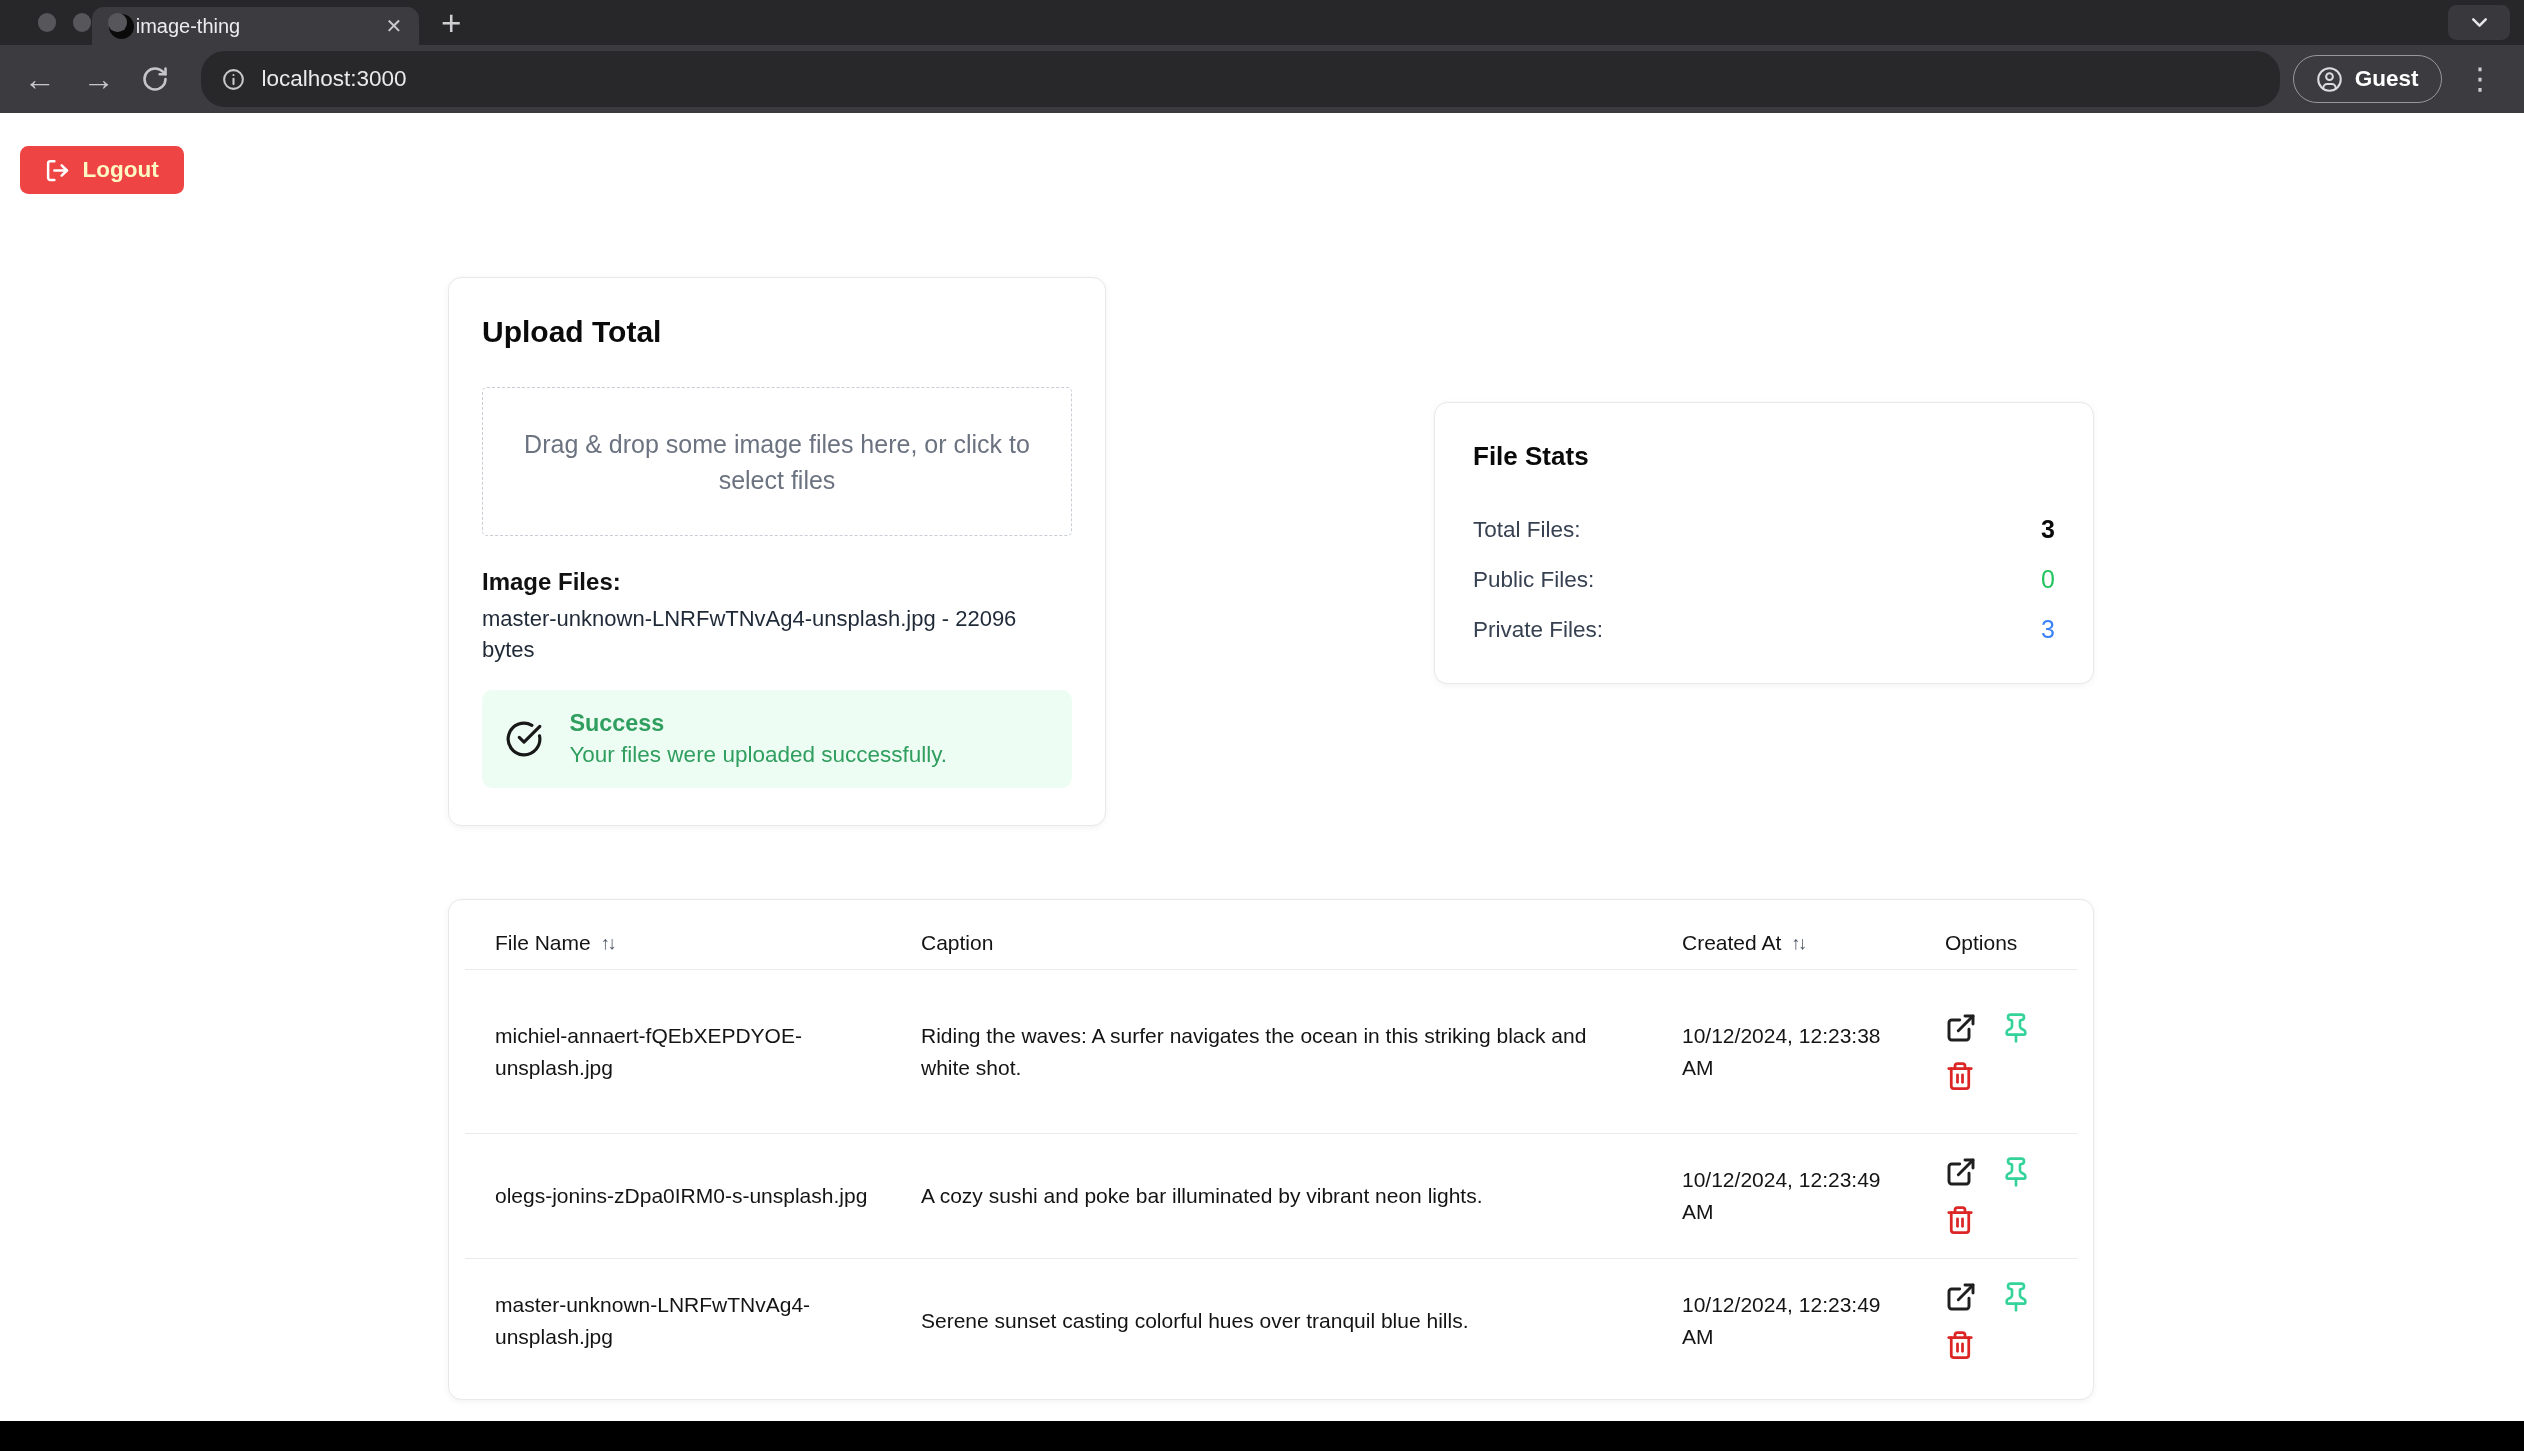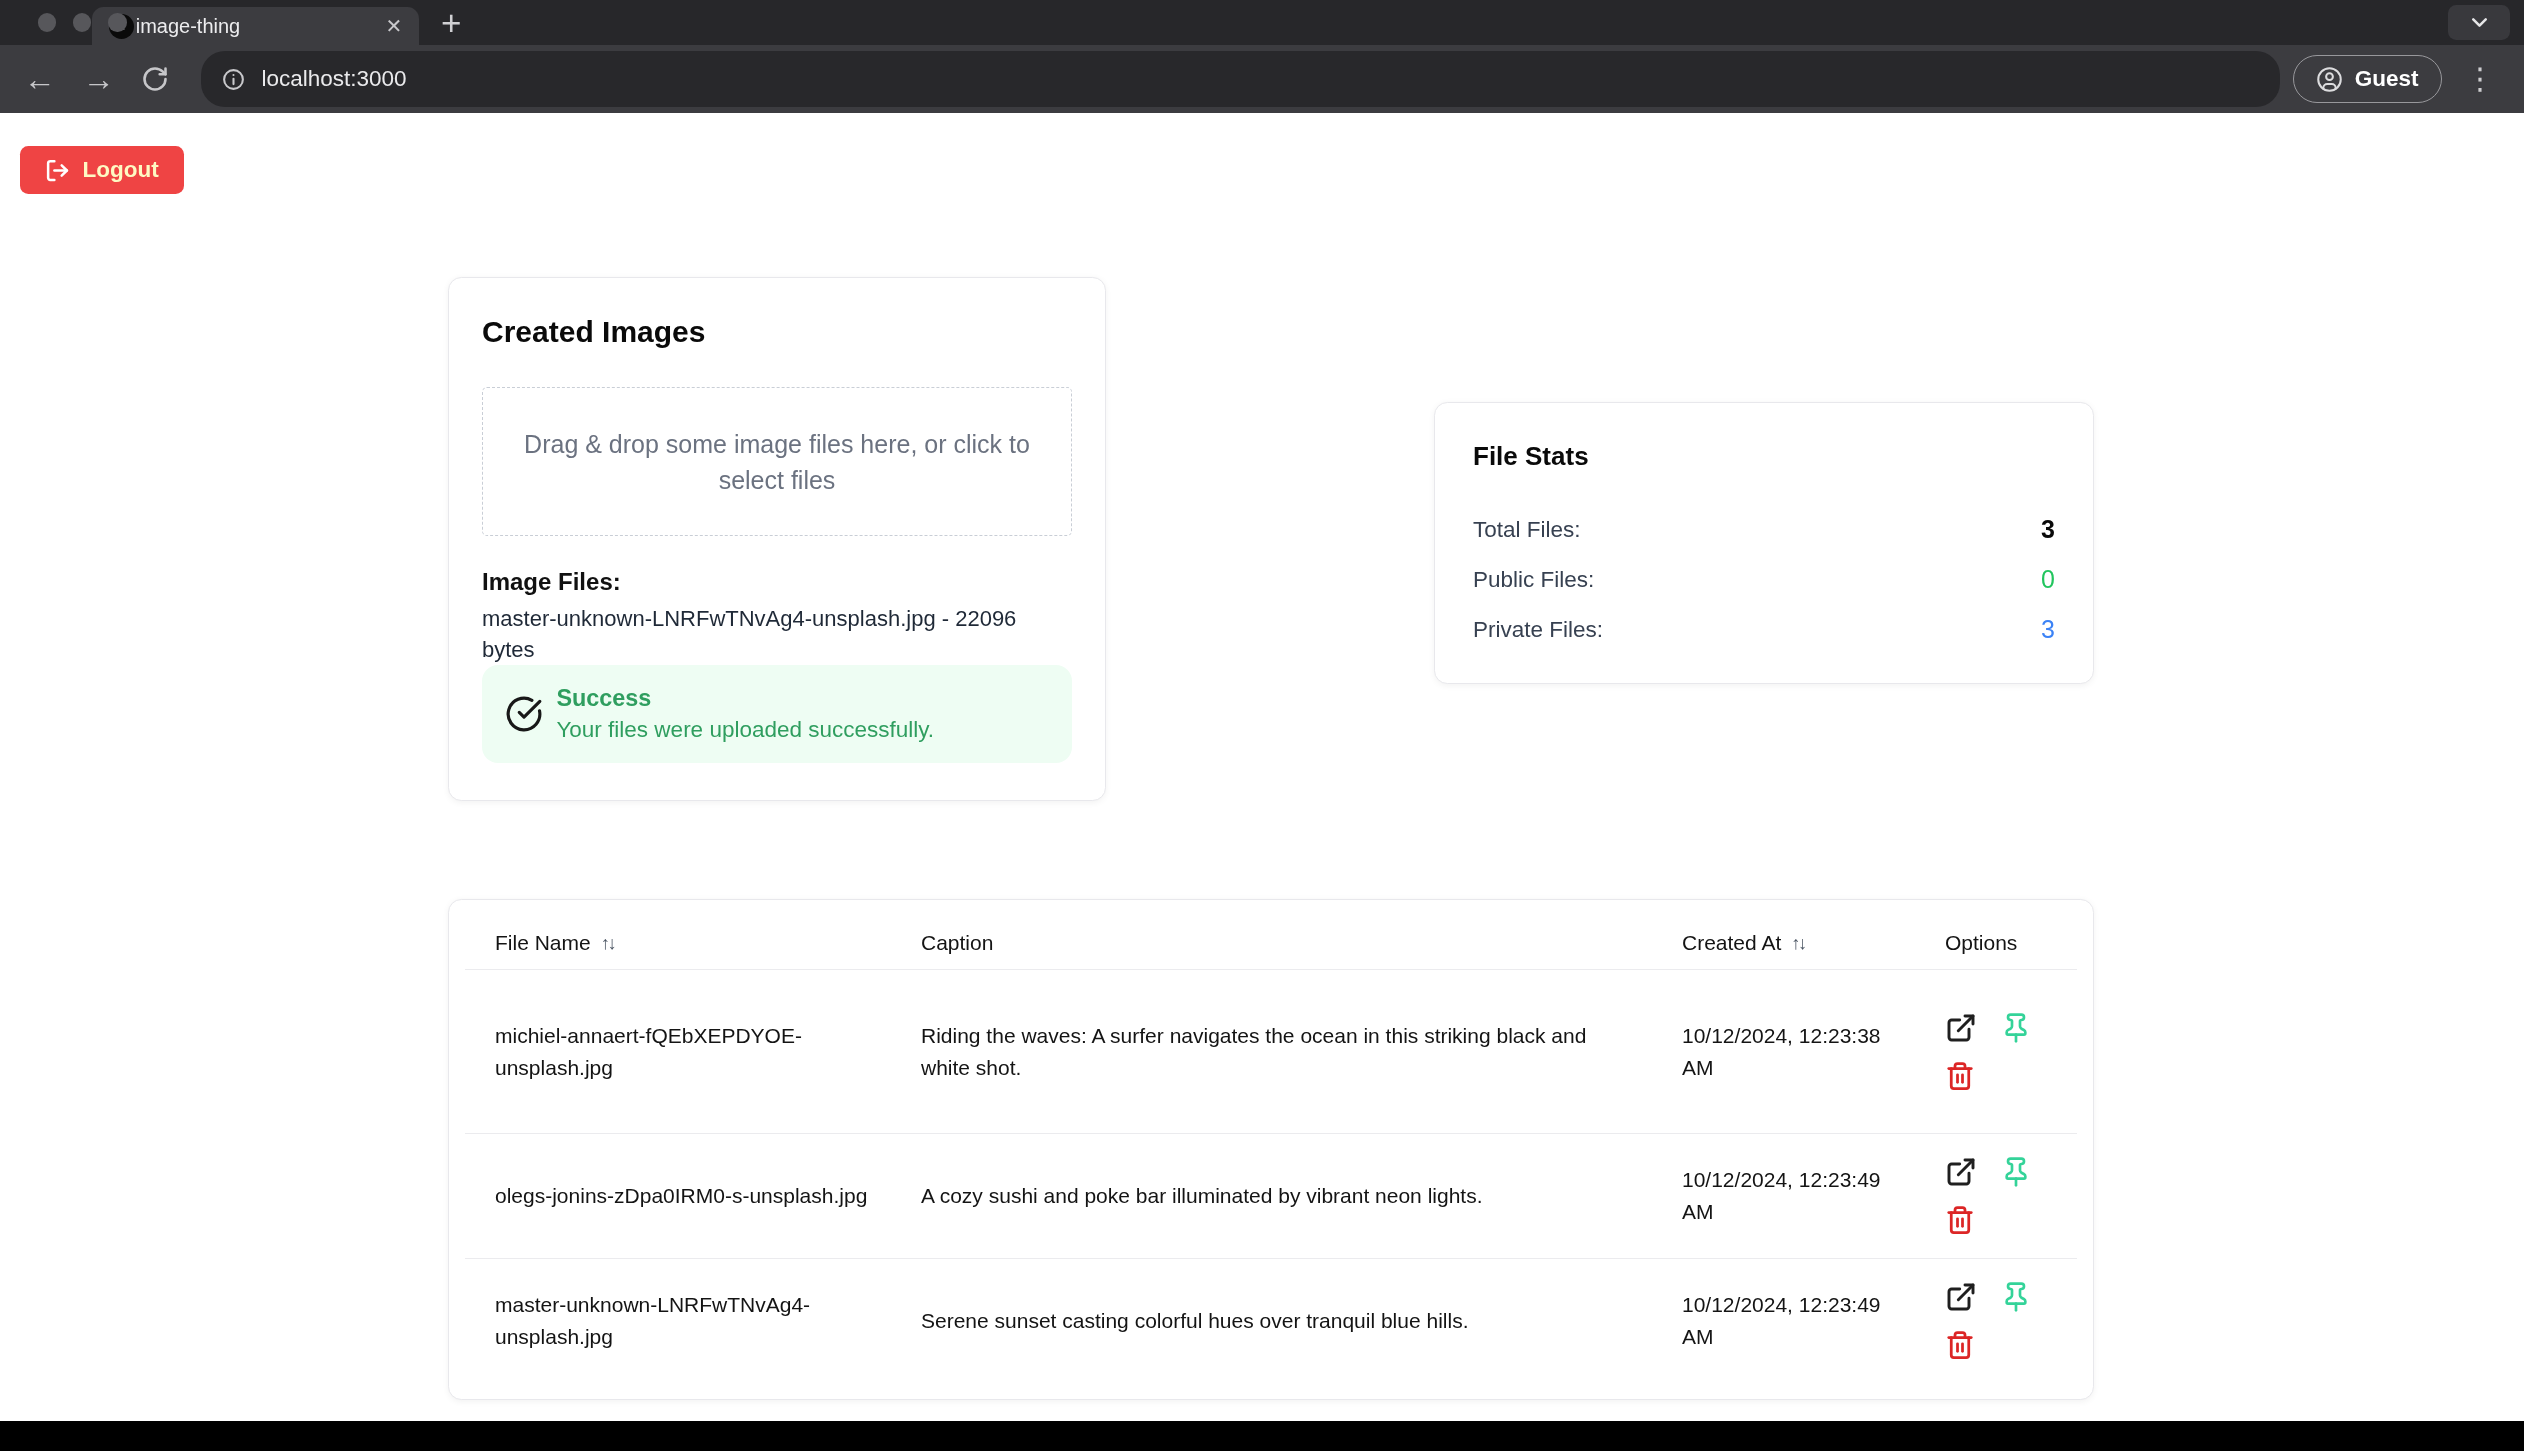--- a/index.html
+++ b/index.html
@@ -39,22 +39,22 @@
   .card { position:absolute; background:#fff; border:0.8px solid #e8e8ec; border-radius:13.4px;
           box-shadow:0 1.7px 6.7px rgba(0,0,0,.05); }
 
   .upload-card { left:448px; top:164px; width:658px; padding:37px 33px; }
   .upload-title { font-size:30px; font-weight:700; color:#0a0a0a; }
   .dropzone { margin-top:38px; height:149px; border:1.7px dashed #c9ced6; border-radius:5px;
               display:flex; align-items:center; justify-content:center; text-align:center; }
   .dropzone span { color:#6b7280; font-size:25px; line-height:36px; max-width:518px; }
   .files-heading { margin-top:32px; font-size:24px; font-weight:700; color:#111; }
   .file-line { font-size:22px; color:#1f2937; line-height:31px; margin-top:6.7px; }
-  .success { background:#eefdf3; border-radius:16px; padding:20px 23.4px;
-             display:flex; align-items:center; gap:13px; }
+  .success { margin-top:25px; background:#eefdf3; border-radius:10px; padding:20px 23.4px;
+             display:flex; align-items:center; gap:26px; }
   .success-title { color:#2f9e5f; font-size:23.4px; font-weight:700; }
   .success-msg { color:#2f9e5f; font-size:22.5px; margin-top:5px; }
 
   .stats-card { left:1434px; top:289px; width:660px; height:282px; padding:38px 38px; }
   .stats-title { font-size:26px; font-weight:700; color:#0a0a0a; }
   .stat-rows { margin-top:43px; }
   .stat-row { display:flex; justify-content:space-between; align-items:center; margin-bottom:21px; }
   .stat-label { font-size:22.5px; font-weight:500; color:#374151; }
   .stat-value { font-size:25px; }
   .stat-value.total { font-weight:700; color:#0a0a0a; }
@@ -131,21 +131,21 @@
   <button class="logout">
     <svg width="25" height="25" viewBox="0 0 24 24" fill="none" stroke="#fff" stroke-width="2.4" stroke-linecap="round" stroke-linejoin="round">
         <path d="M9 21H5a2 2 0 0 1-2-2V5a2 2 0 0 1 2-2h4"></path>
         <polyline points="16 17 21 12 16 7"></polyline>
         <line x1="21" y1="12" x2="9" y2="12"></line>
       </svg>
     <span>Logout</span>
   </button>
 
   <div class="card upload-card">
-    <div class="upload-title">Created Images</div>
+    <div class="upload-title">Upload Total</div>
     <div class="dropzone">
       <span>Drag &amp; drop some image files here, or click to select files</span>
     </div>
     <div class="files-heading">Image Files:</div>
     <div class="file-line">master-unknown-LNRFwTNvAg4-unsplash.jpg - 22096 bytes</div>
     <div class="success">
       <svg width="38" height="38" viewBox="0 0 24 24" fill="none" stroke="#181818" stroke-width="2" stroke-linecap="round" stroke-linejoin="round">
           <path d="M21.8 10A10 10 0 1 1 17 3.34"></path>
           <path d="m9 11 3 3L22 4"></path>
         </svg>

